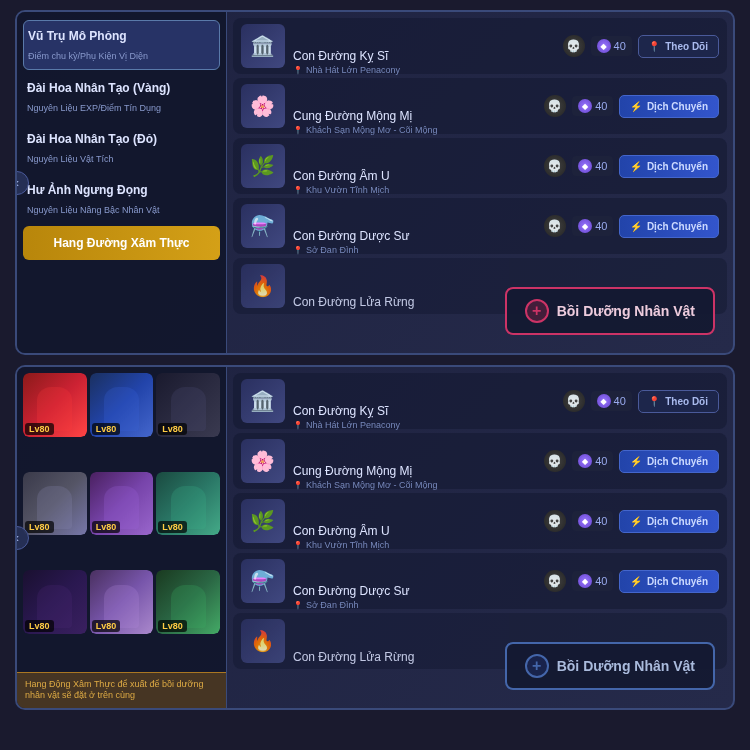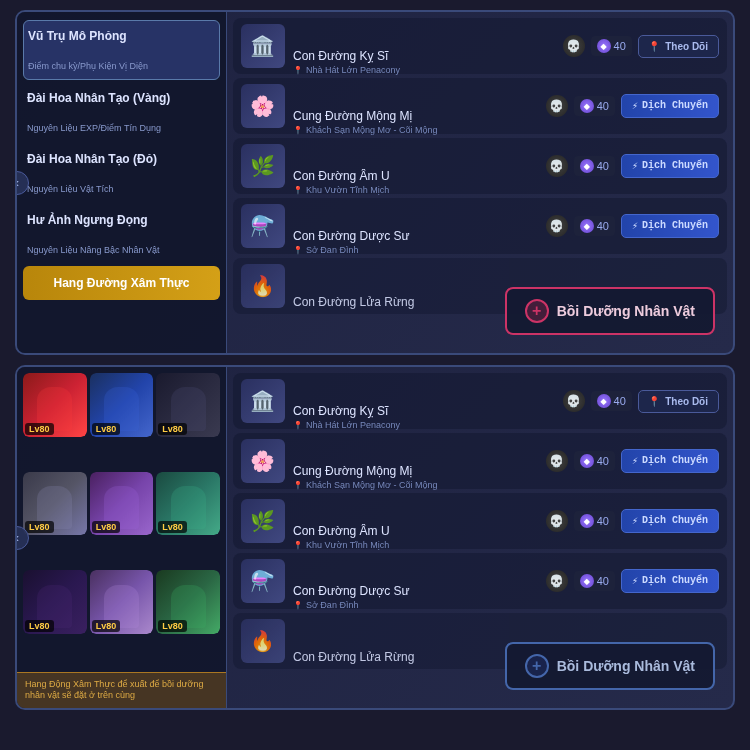--- a/index.html
+++ b/index.html
@@ -63,21 +63,21 @@
 
     .sidebar-item-title {
       font-size: 12px;
       font-weight: bold;
       color: #dde4ff;
     }
 
     .sidebar-item-sub {
       font-size: 9px;
       color: #8899cc;
-      margin-top: 18px;
+      margin-top: 8px;
     }
 
     .sidebar-item-highlighted {
       background: linear-gradient(90deg, #b8860b, #d4a017);
       padding: 10px 12px;
       border-radius: 6px;
       text-align: center;
     }
 
     .sidebar-item-highlighted .sidebar-item-title {
@@ -210,21 +210,20 @@
 
     .btn-follow::before {
       content: '📍';
       font-size: 10px;
     }
 
     .btn-teleport {
       background: linear-gradient(90deg, #2244aa, #3355cc);
       color: #ccdaff;
       border: 1px solid #4466cc;
-      font-family: Liberation Mono, monospace;
     }
 
     .btn-teleport::before {
       content: '⚡';
       font-size: 10px;
     }
 
     
     .floating-btn {
       position: absolute;

